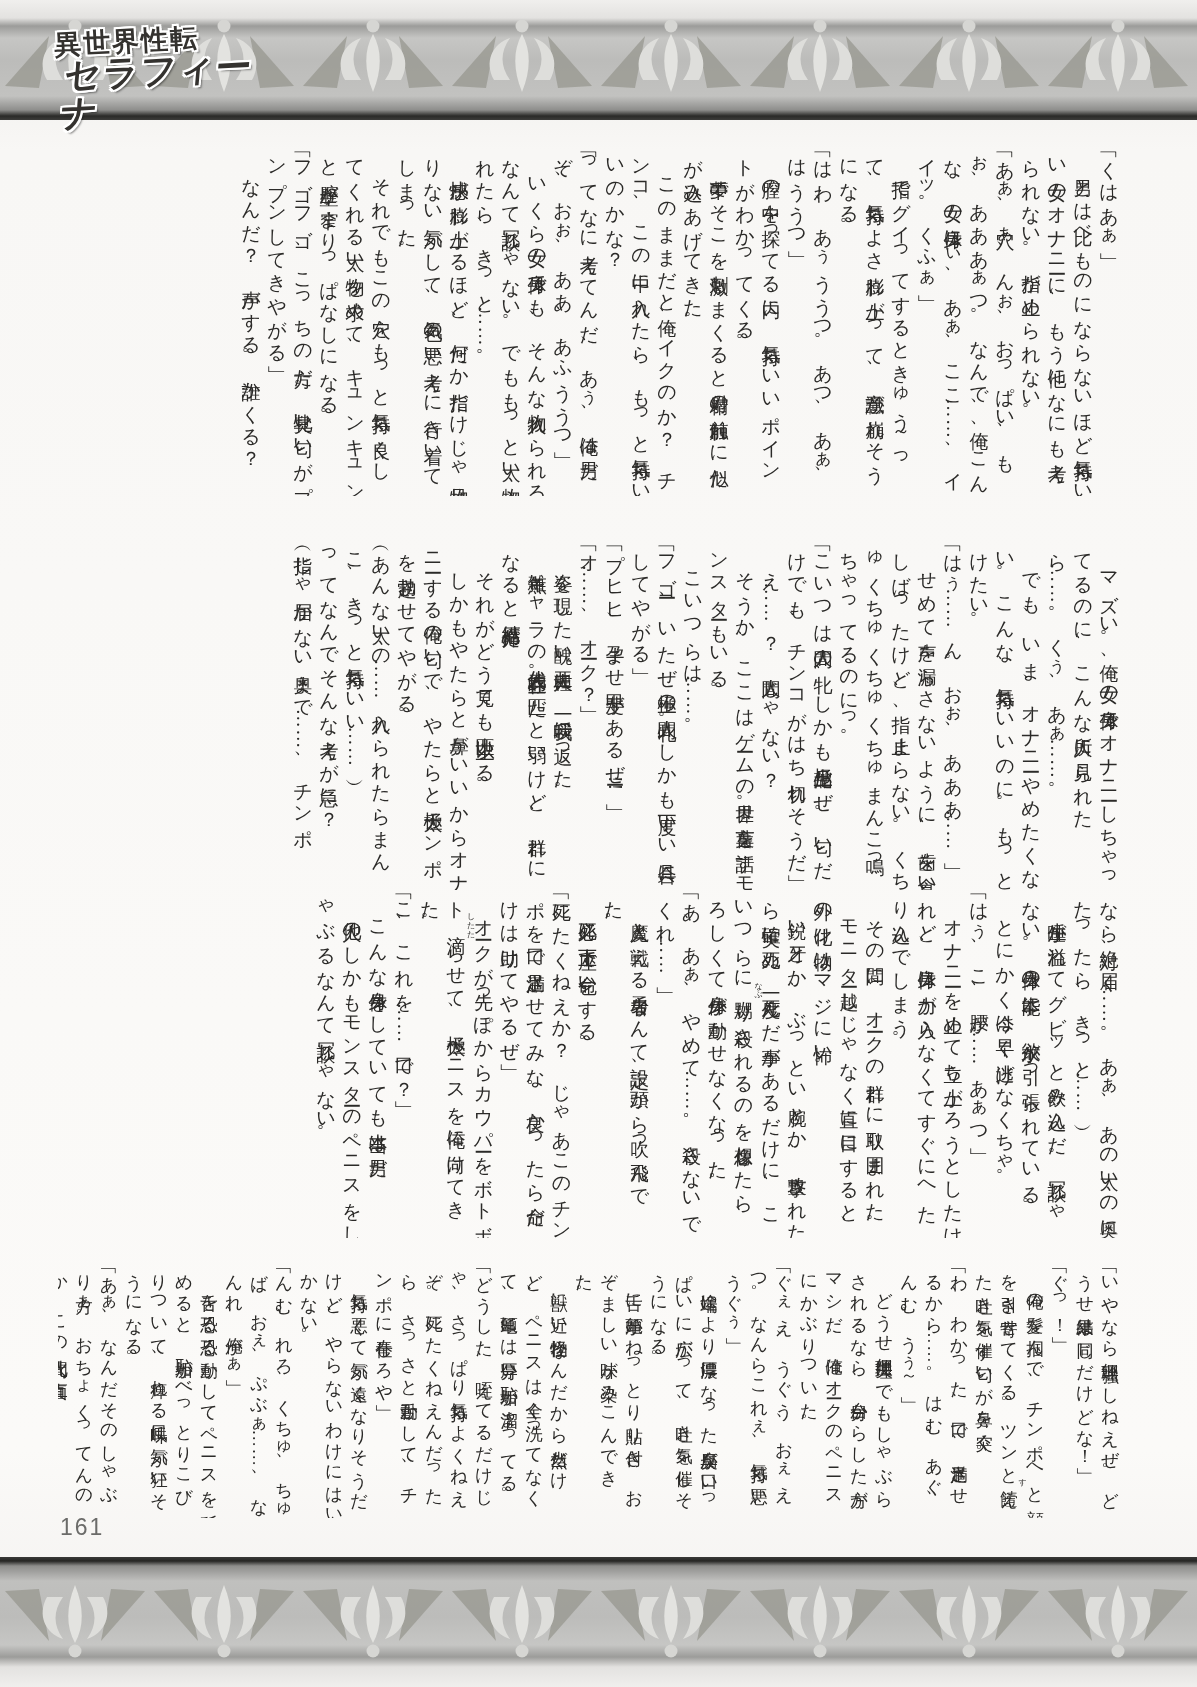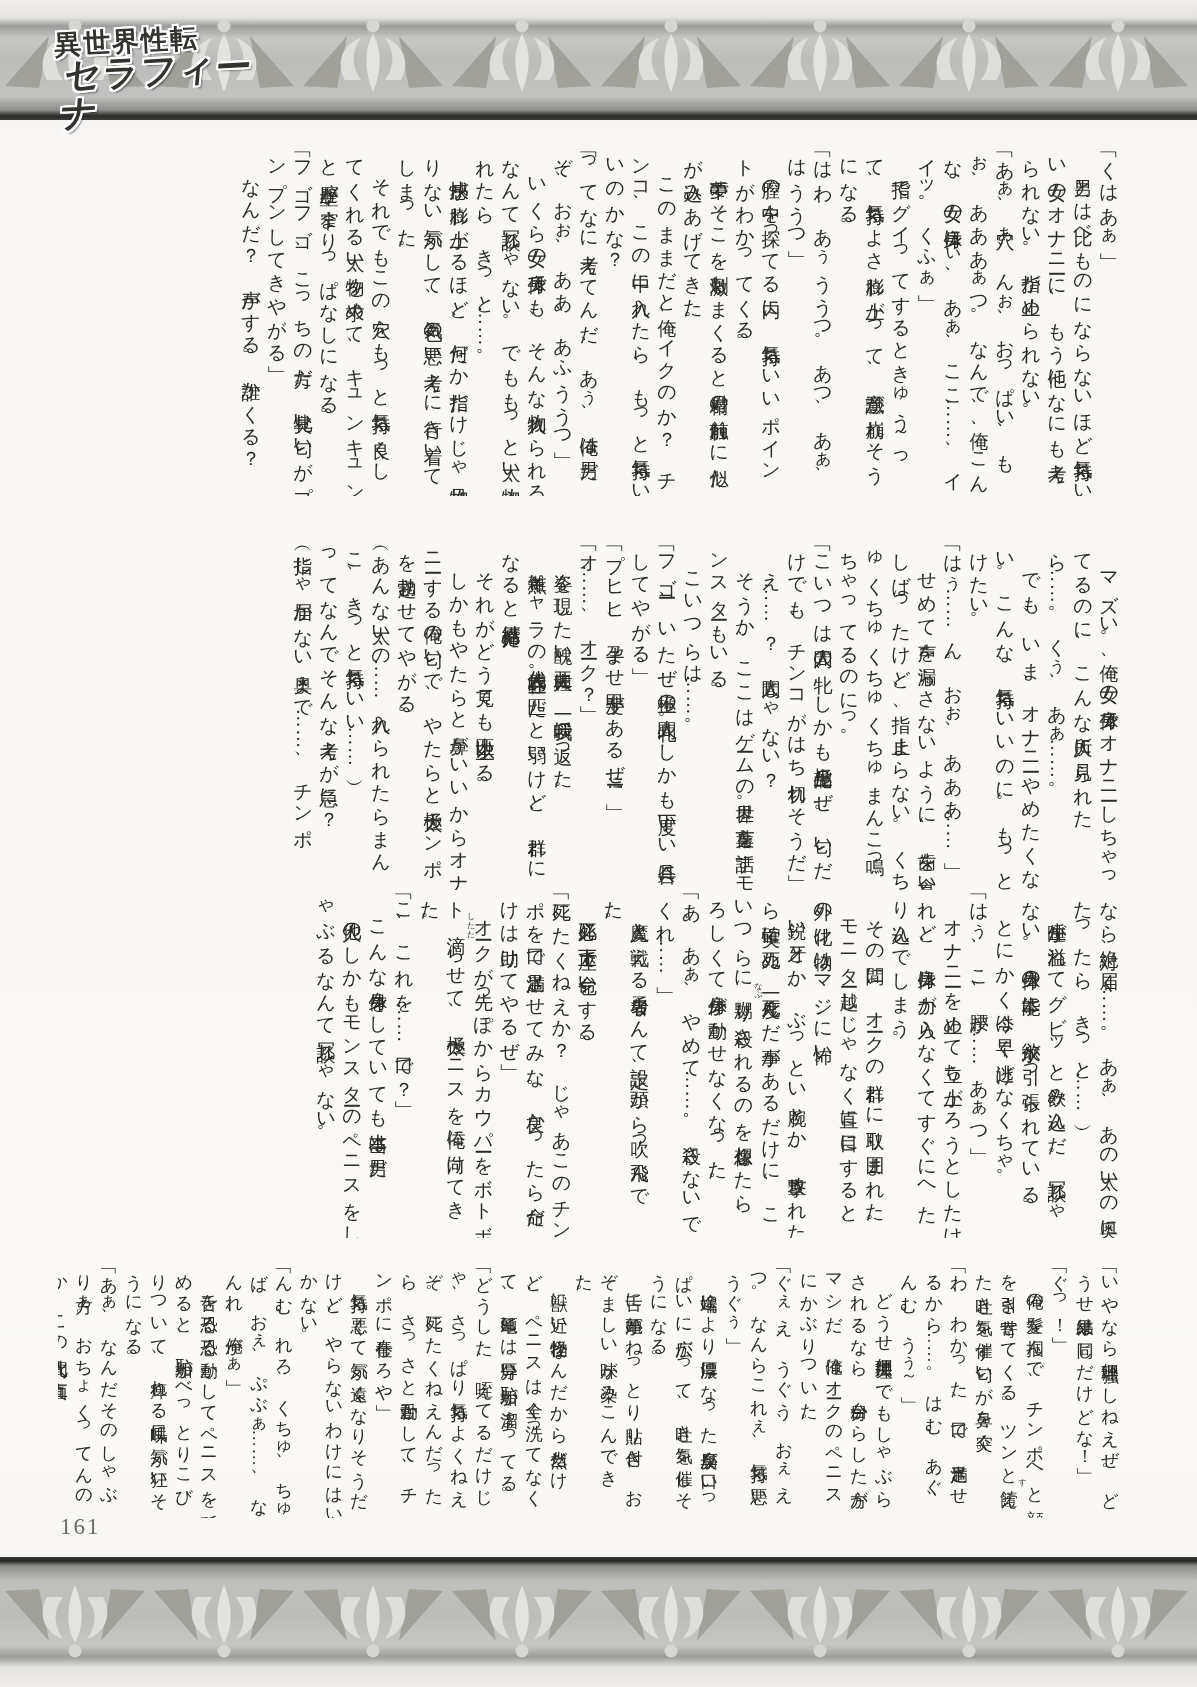--- a/index.html
+++ b/index.html
@@ -49,21 +49,21 @@
   .band p.noindent{text-indent:0;}
   .band rt{font-size:8px;letter-spacing:0;}
   #band0{top:146px;height:350px;}
   #band1{top:540px;height:350px;}
   #band2{top:888px;height:350px;}
   #band3{top:1262px;height:256px;font-size:17.5px;line-height:25px;}
   
   .page-number{
     position:absolute;left:60px;top:1514px;
     font-size:23px;letter-spacing:2px;color:#6b6b69;
-    font-family:Liberation Serif, serif;
+    font-family:Liberation Sans, sans-serif;
   }
 </style>
 </head>
 <body>
 
 <div class="page">
 
   <div class="border border-top">
     <svg width="1197" height="120" viewBox="0 0 1197 120">
       <defs>

